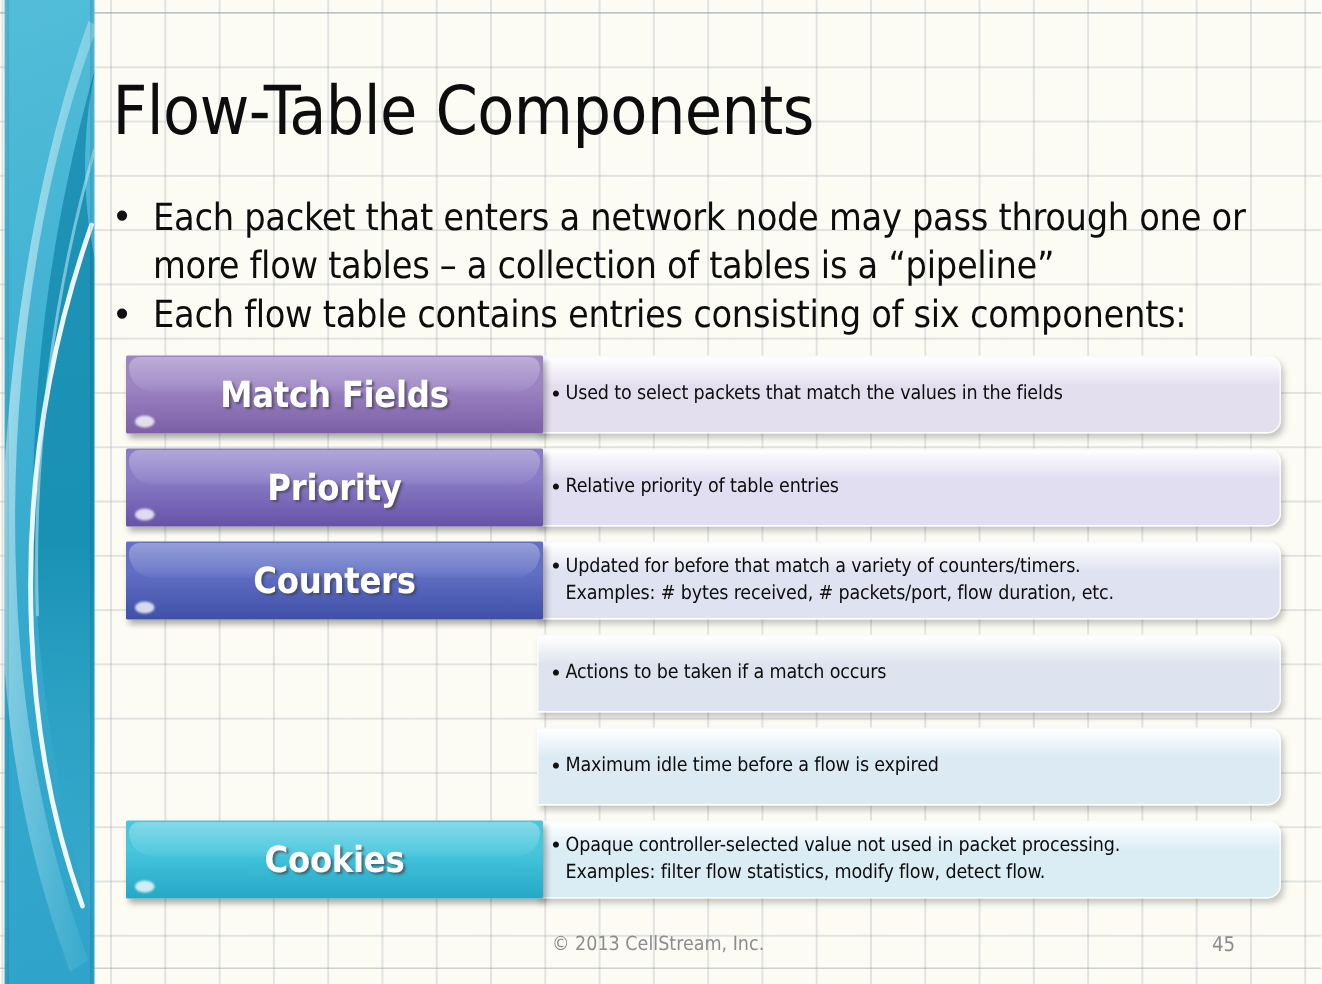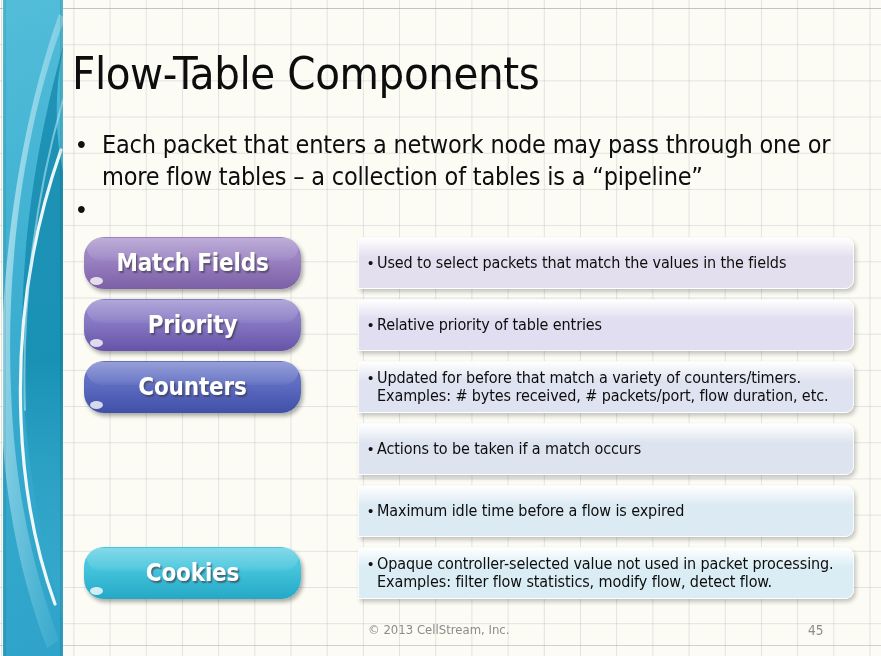--- a/index.html
+++ b/index.html
@@ -57,31 +57,30 @@
     position: absolute;
     left: 0; top: 0;
     width: 3px; height: 100%;
     background: linear-gradient(to left, rgba(0,0,0,0.10), rgba(0,0,0,0.0));
   }
   .sidebar svg { position: absolute; left: 0; top: 0; }
 
   
   .title {
     position: absolute;
-    left: 60px;
+    left: 75px;
     top: 47px;
     font-size: 45px;
     line-height: 54px;
     font-weight: normal;
     color: #0d0d0d;
     letter-spacing: -0.4px;
     font-family: "DejaVu Sans", sans-serif;
     font-stretch: condensed;
     white-space: nowrap;
-    padding-left: 12px;
   }
 
   
   .body-list {
     position: absolute;
     left: 70px;
     top: 129px;
     width: 790px;
   }
   .body-item {
@@ -119,23 +118,23 @@
     position: relative;
     height: 52px;
     margin-bottom: 10px;
   }
 
   
   .pill {
     position: absolute;
     left: 84px;
     top: 0;
-    width: 217px;
+    width: 278px;
     height: 52px;
-    border-radius: 20px;
+    border-radius: 1px;
     display: flex;
     align-items: center;
     justify-content: center;
     box-shadow: 2px 3px 4px rgba(0,0,0,0.33);
     z-index: 3;
     overflow: hidden;
   }
   .pill::before { 
     content: "";
     position: absolute;
@@ -191,21 +190,21 @@
     padding-left: 9px;
     padding-right: 8px;
   }
   .desc-bullet {
     flex: 0 0 9px;
     font-size: 15px;
     line-height: 18px;
     color: #111;
   }
   .desc-text {
-    font-size: 16px;
+    font-size: 13px;
     line-height: 18px;
     color: #0d0d0d;
     font-family: "DejaVu Sans", sans-serif;
     font-stretch: condensed;
     letter-spacing: -0.1px;
     white-space: pre-line;
   }
 
   
   .footer-copyright {
@@ -261,20 +260,21 @@
 
   <div class="title">Flow-Table Components</div>
 
   <div class="body-list">
     <div class="body-item">
       <div class="body-bullet">•</div>
       <div class="body-text">Each packet that enters a network node may pass through one or more flow tables – a collection of tables is a “pipeline”</div>
     </div>
     <div class="body-item">
       <div class="body-bullet">•</div>
+      <div class="body-text">Each flow table contains entries consisting of six components:</div>
     </div>
   </div>
 
   <div class="rows">
       <div class="row">
         <div class="desc" style="background: linear-gradient(rgb(255, 255, 255) 0%, rgb(228, 223, 238) 38%, rgb(228, 223, 238) 100%);">
           <div class="desc-inner">
             <div class="desc-bullet">•</div>
             <div class="desc-text">Used to select packets that match the values in the fields</div>
           </div>

